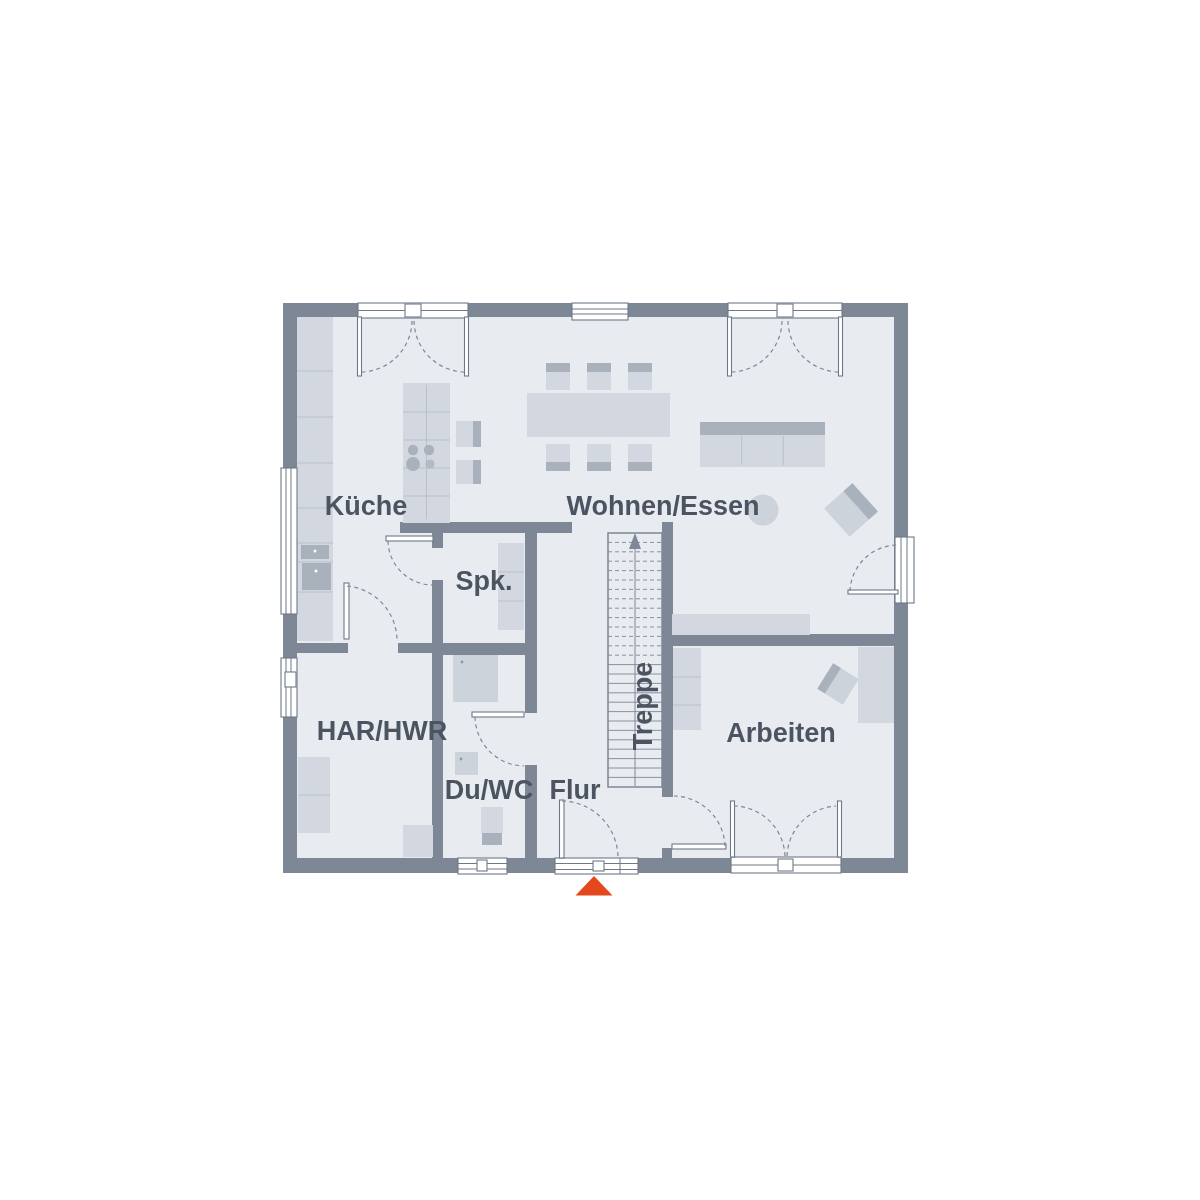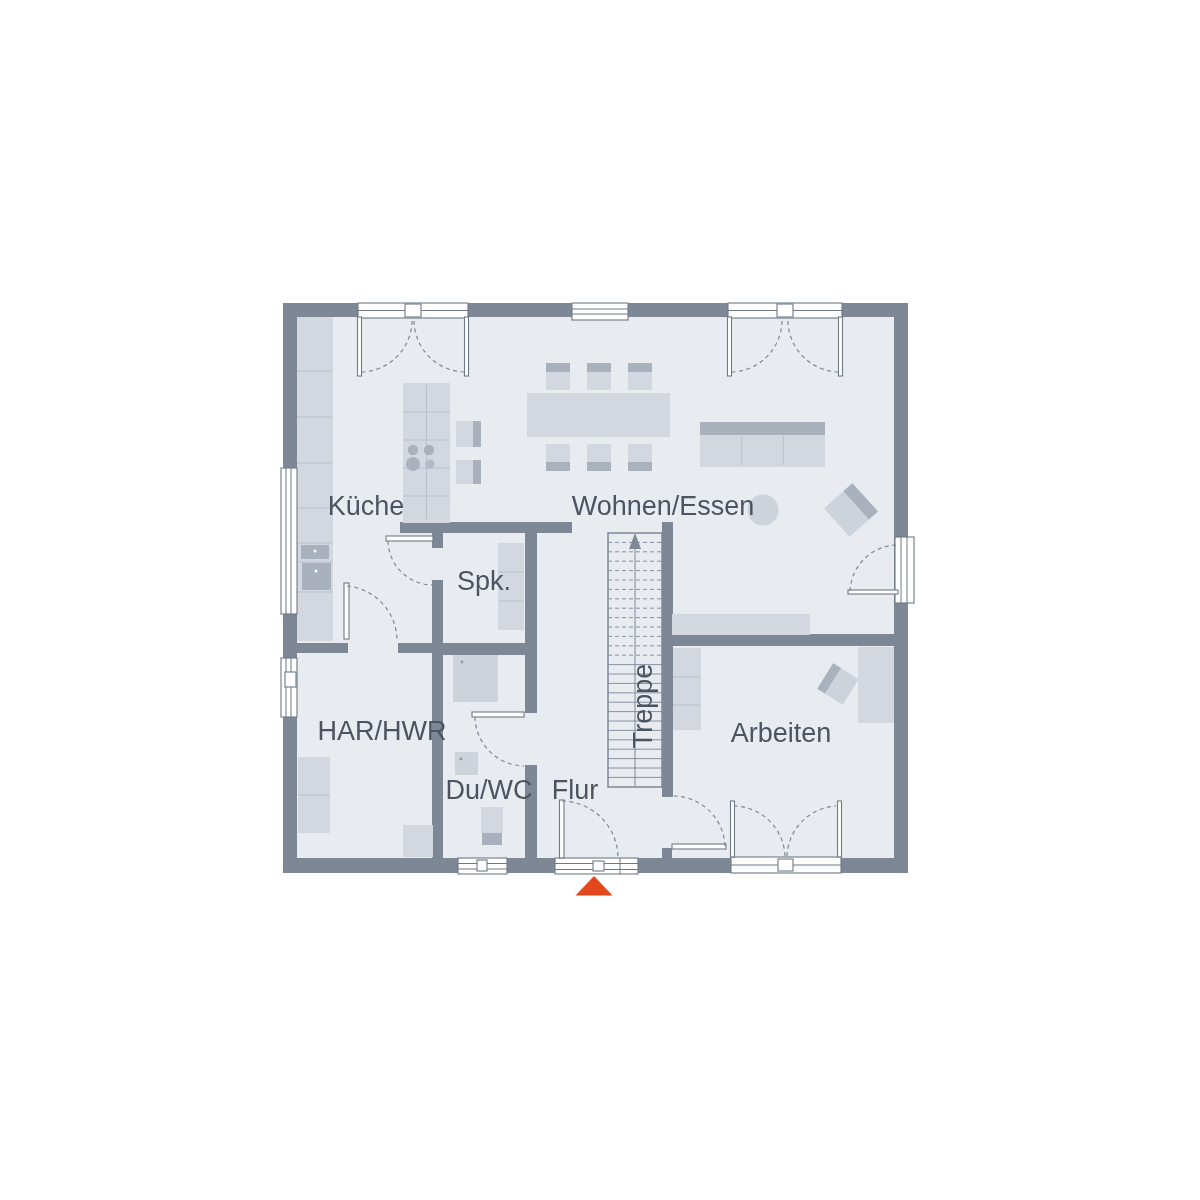--- a/index.html
+++ b/index.html
@@ -1,18 +1,18 @@
 <!DOCTYPE html>
 <html style="--wall: #7d8795; --floor: #e8ebf0; --furniture: #d3d8e0; --furniture-accent: #a9b1bd; --furniture-mid: #cdd3db; --outline: #6e7987; --swing-line: #7e8896; --furniture-line: #b9c0cb; --text: #4b5460; --entrance-marker: #e2481c; --background: #ffffff;"><head>
 <meta charset="utf-8">
 <style>
   html,body{margin:0;padding:0;}
   body{width:1200px;height:1200px;background:var(--background,#ffffff);
        font-family:"Liberation Sans",sans-serif;}
-  #stage{position:relative;width:1200px;height:1188px;}
+  #stage{position:relative;width:1200px;height:1188px;font-weight:bold;}
   svg{position:absolute;left:0;top:0;}
   .wall{fill:var(--wall,#7d8795);}
   .floor{fill:var(--floor,#e8ebf0);}
   .furn{fill:var(--furniture,#d3d8e0);}
   .furn-acc{fill:var(--furniture-accent,#a9b1bd);}
   .furn-mid{fill:var(--furniture-mid,#cdd3db);}
   .opening{fill:#ffffff;stroke:var(--outline,#6e7987);stroke-width:1.1;}
   .frameline{stroke:var(--outline,#6e7987);stroke-width:1;fill:none;}
   .leaf{fill:#ffffff;stroke:var(--outline,#6e7987);stroke-width:1.1;}
   .swing{fill:none;stroke:var(--swing-line,#7e8896);stroke-width:1.2;stroke-dasharray:4 3.5;}

